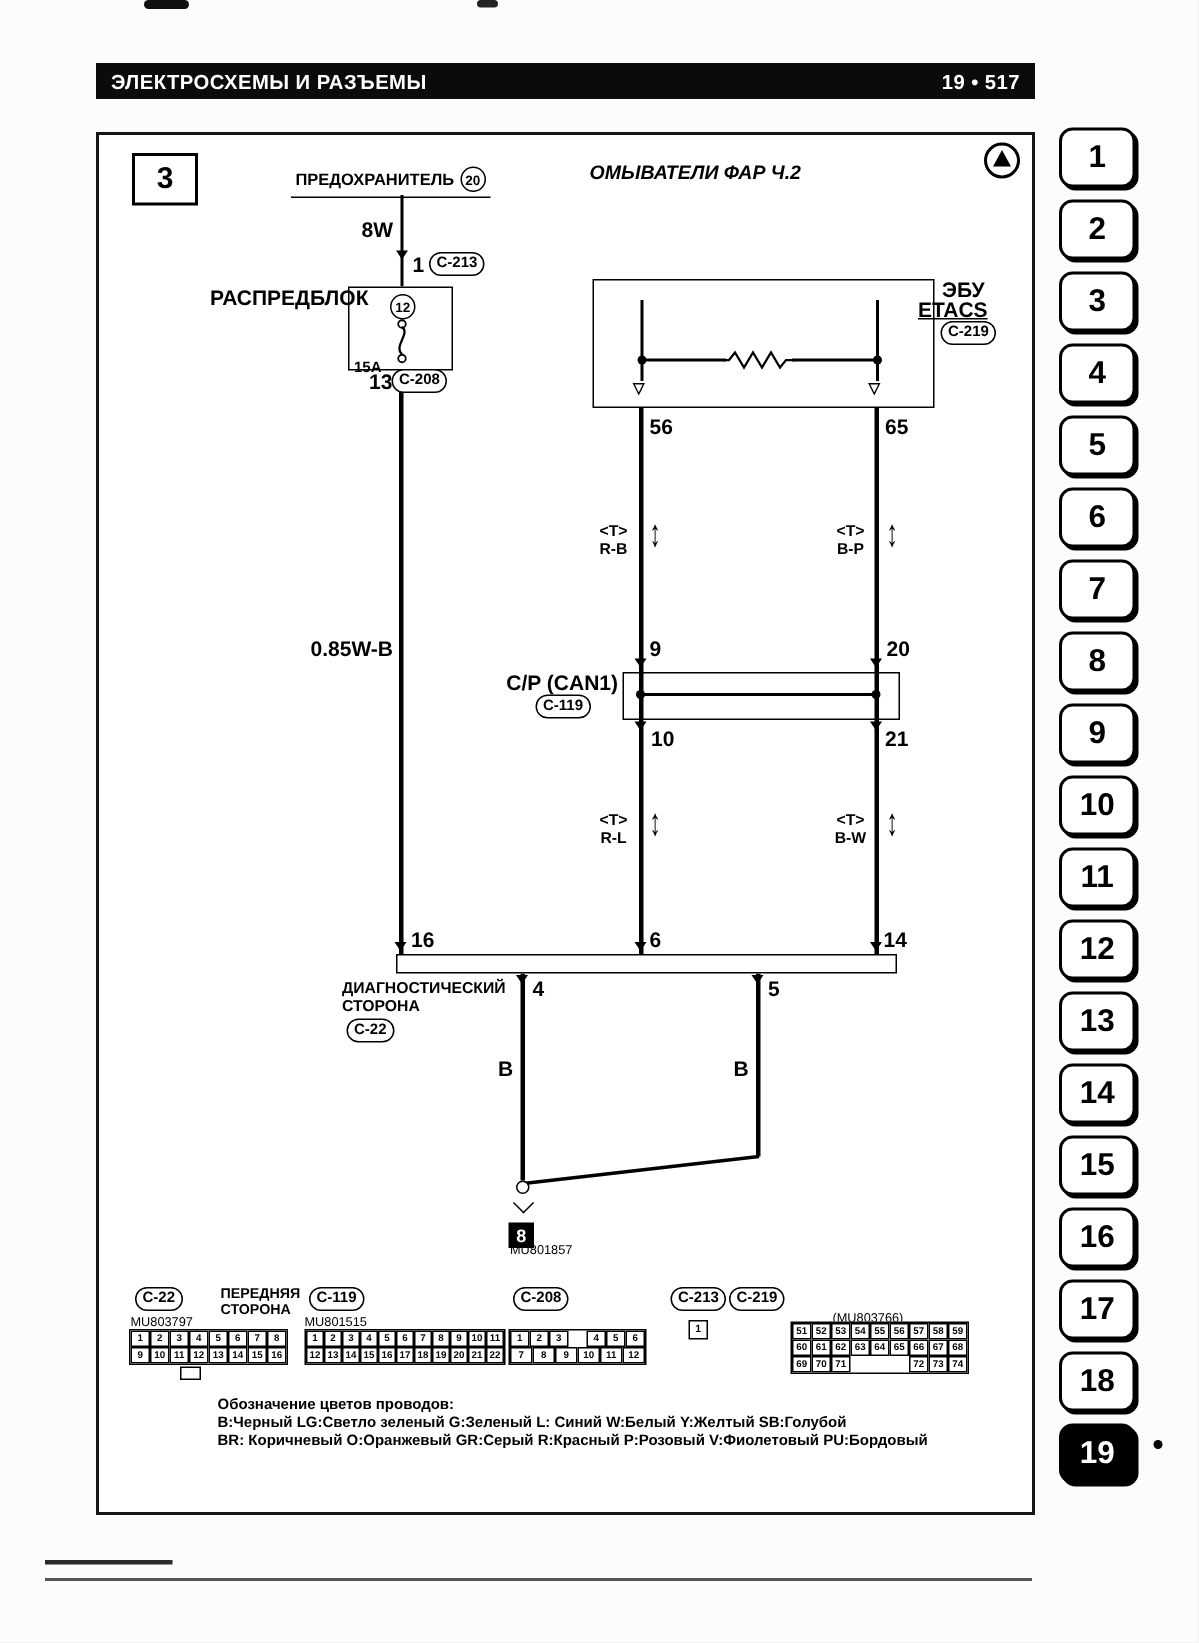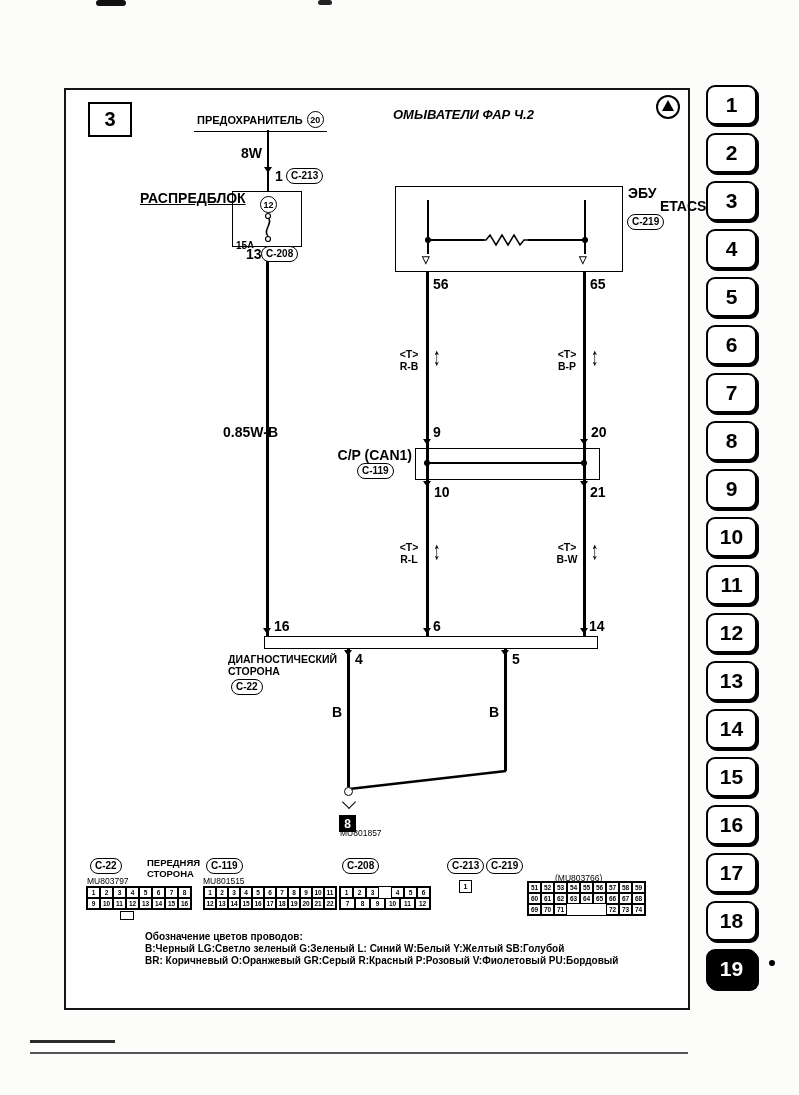--- a/index.html
+++ b/index.html
@@ -32,20 +32,24 @@
   .part{position:absolute;font-weight:normal;font-size:8.5px;white-space:nowrap;z-index:3;}
 </style>
 </head>
 <body>
 
 <div class="page">
 
   <div class="abs" style="left:96px;top:0;width:30px;height:6px;background:#111;border-radius:3px;"></div>
   <div class="abs" style="left:318px;top:0;width:14px;height:5px;background:#222;border-radius:3px;"></div>
 
+  <div class="headerbar">
+    <span>ЭЛЕКТРОСХЕМЫ И РАЗЪЕМЫ</span>
+    <span>19 • 517</span>
+  </div>
 
   <div class="tabs">
 
   <div class="tab">1</div>
       <div class="tab">2</div>
       <div class="tab">3</div>
       <div class="tab">4</div>
       <div class="tab">5</div>
       <div class="tab">6</div>
       <div class="tab">7</div>
@@ -81,51 +85,51 @@
     <circle cx="13" cy="13" r="11" fill="none" stroke="#000" stroke-width="2"></circle>
     <path d="M13 6 L19 17 L7 17 Z" fill="#000"></path>
   </svg>
 
   <div class="wire" style="left:267px;top:130px;width:2px;height:61px;"></div>
   <div class="lbl" style="left:226px;top:147px;width:36px;text-align:right;">8W</div>
   <div class="tri" style="left:264px;top:167px;"></div>
   <div class="lbl" style="left:275px;top:170px;">1</div>
   <span class="boxlabel" style="left:286px;top:168px;">C-213</span>
 
-  <div class="lbl" style="left:140px;top:192px;width:88px;text-align:right;text-decoration:underline;">РАСПРЕДБЛОК</div>
+  <div class="lbl" style="left:140px;top:192px;width:88px;text-align:right;">РАСПРЕДБЛОК</div>
   <div class="abs" style="left:232px;top:191px;width:68px;height:54px;border:1.5px solid #000;background:#fff;z-index:2;"></div>
   <span class="circle-num abs" style="left:260px;top:196px;z-index:3;">12</span>
   <svg class="abs" style="left:261px;top:212px;z-index:3;" width="14" height="32">
     <circle cx="7" cy="4" r="2.5" fill="none" stroke="#000" stroke-width="1.2"></circle>
     <path d="M7 6 C 13 10, 1 19, 7 24" fill="none" stroke="#000" stroke-width="1.5"></path>
     <circle cx="7" cy="27" r="2.5" fill="none" stroke="#000" stroke-width="1.2"></circle>
   </svg>
   <div class="lbl" style="left:236px;top:224px;font-size:10px;margin-top:16px;">15A</div>
 
   <div class="wire" style="left:266px;top:245px;width:3px;height:391px;"></div>
   <div class="lbl" style="left:246px;top:248px;background:#fff;z-index:4;">13</div>
   <span class="boxlabel" style="left:261px;top:246px;">C-208</span>
-  <div class="lbl" style="left:212px;top:426px;width:66px;text-align:right;">0.85W-B</div>
+  <div class="lbl" style="left:196px;top:426px;width:66px;text-align:right;">0.85W-B</div>
 
   <div class="schembox" style="left:395px;top:186px;width:228px;height:86px;"></div>
   <div class="wire" style="left:427px;top:200px;width:2px;height:40px;"></div>
   <div class="wire" style="left:584px;top:200px;width:2px;height:40px;"></div>
   <div class="wire" style="left:428px;top:239px;width:56px;height:2px;"></div>
   <div class="wire" style="left:528px;top:239px;width:57px;height:2px;"></div>
   <svg class="abs" style="left:482px;top:233px;z-index:2;" width="48" height="14">
     <polyline points="0,7 4,7 8,2 14,12 20,2 26,12 32,2 38,12 42,7 48,7" fill="none" stroke="#000" stroke-width="1.5"></polyline>
   </svg>
   <div class="dot" style="left:425px;top:237px;"></div>
   <div class="dot" style="left:582px;top:237px;"></div>
   <div class="wire" style="left:427px;top:241px;width:2px;height:13px;"></div>
   <div class="wire" style="left:584px;top:241px;width:2px;height:13px;"></div>
   <div class="otri" style="left:422px;top:255px;">▽</div>
   <div class="otri" style="left:579px;top:255px;">▽</div>
   <div class="lbl" style="left:628px;top:187px;">ЭБУ</div>
-  <div class="lbl" style="left:660px;top:200px;">ETACS</div>
+  <div class="lbl" style="left:612px;top:200px;text-decoration:underline;">ETACS</div>
   <span class="boxlabel" style="left:627px;top:214px;">C-219</span>
 
   <div class="wire" style="left:426px;top:272px;width:3px;height:364px;"></div>
   <div class="wire" style="left:583px;top:272px;width:3px;height:364px;"></div>
   <div class="lbl" style="left:433px;top:278px;">56</div>
   <div class="lbl" style="left:590px;top:278px;">65</div>
 
   <div class="twist" style="left:392px;top:348px;">
     <div>&lt;T&gt;</div>
     <div>R-B</div>

